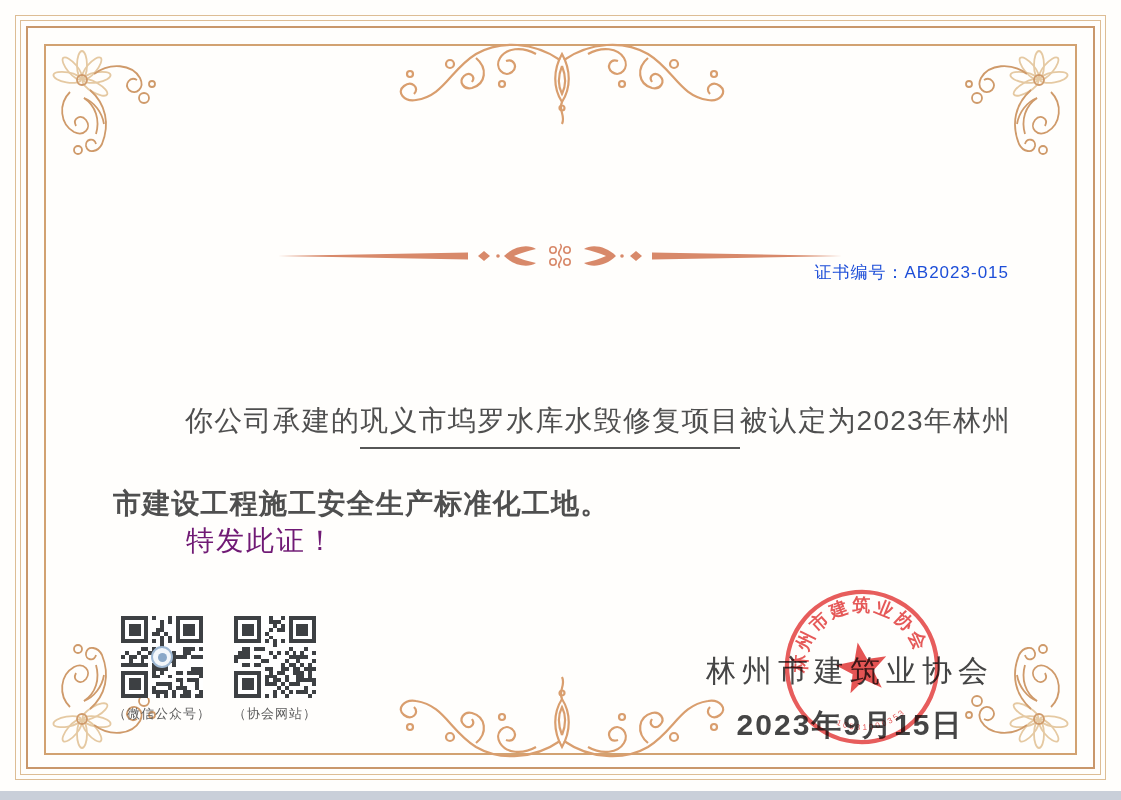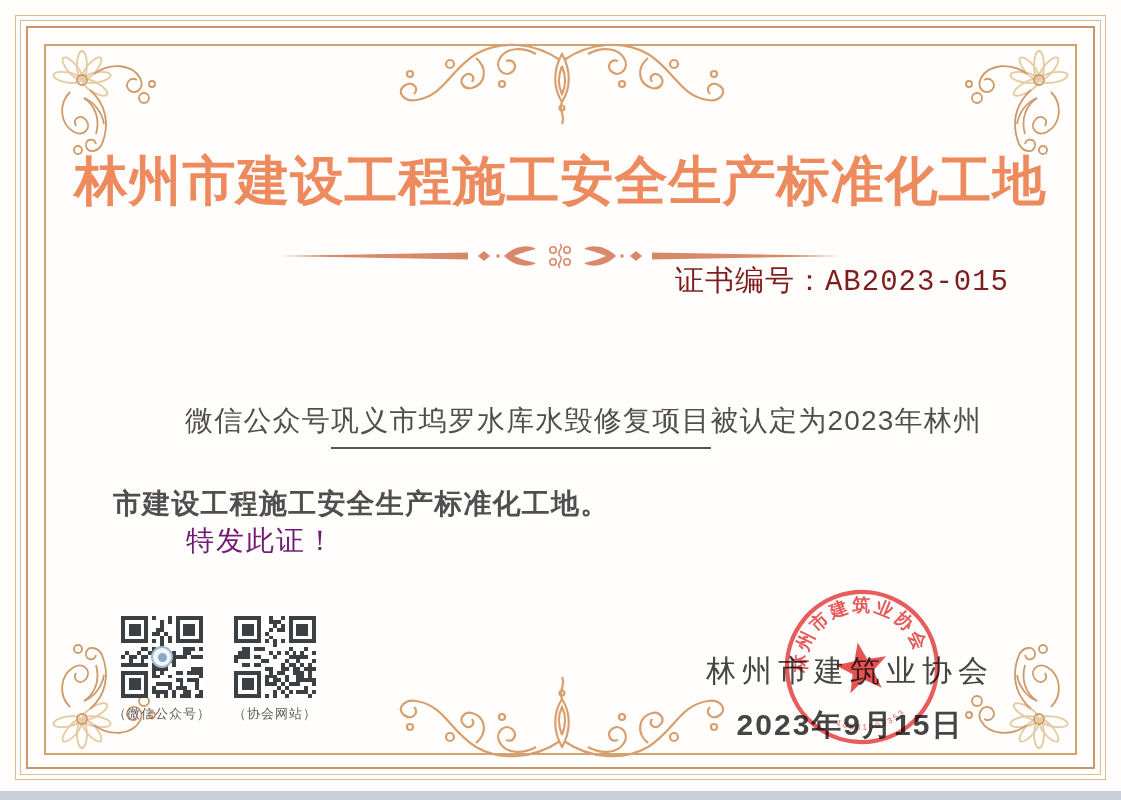--- a/index.html
+++ b/index.html
@@ -13,21 +13,21 @@
   .f2{position:absolute;left:20px;right:20px;top:20px;bottom:25px;border:1px solid #ddbd95;}
   .f3{position:absolute;left:26px;right:26px;top:26px;bottom:31px;border:2px solid #c9976b;}
   .f4{position:absolute;left:44px;right:44px;top:44px;bottom:45px;border:2px solid #d2a271;}
   .photo-edge{position:absolute;left:0;right:0;bottom:0;height:9px;background:#c9cfd9;}
   .deco{position:absolute;left:0;top:0;pointer-events:none;}
   
   .title{
     position:absolute;left:0;right:0;top:146px;text-align:center;
     font-size:53px;font-weight:900;color:#ed8a5e;letter-spacing:1px;white-space:nowrap;
   }
-  .certno{position:absolute;right:112px;top:261px;font-size:29px;color:#7f1d1d;letter-spacing:1px;font-family:Liberation Mono, monospace;}
+  .certno{position:absolute;right:112px;top:261px;font-size:17px;color:#1d4ed8;letter-spacing:1px;}
   .recipient{position:absolute;left:113px;top:330px;font-size:28px;color:#4f4f4f;letter-spacing:2px;}
   .bodyline{position:absolute;left:113px;top:0;font-size:28px;color:#4f4f4f;letter-spacing:1.2px;white-space:nowrap;}
   .l1{top:402px;padding-left:72px;}
   .l2{top:485px;font-weight:bold;}
   .closing{position:absolute;left:186px;top:522px;font-size:28px;color:#701a75;letter-spacing:2px;}
   .uline{border-bottom:2px solid #565656;padding-bottom:11px;}
   
   .qr{position:absolute;width:82px;height:82px;background:#fff;}
   .qr-grid{display:grid;width:82px;height:82px;grid-template-columns:repeat(21,1fr);grid-template-rows:repeat(21,1fr);}
   .qr-grid i{display:block;}
@@ -131,24 +131,23 @@
       <g fill="none" stroke="#d8896a" stroke-width="1.6">
         <circle cx="-7" cy="-6" r="3.2"></circle>
           <circle cx="7" cy="-6" r="3.2"></circle>
         <circle cx="-7" cy="6" r="3.2"></circle>
           <circle cx="7" cy="6" r="3.2"></circle>
         <path d="M0,-12 C5,-8 -5,-4 0,0 C5,4 -5,8 0,12"></path>
       </g>
     </g>
   </svg>
 
-  <div class="title">林州市建设工程施工安全生产标准化工地</div>
   <div class="certno">证书编号：AB2023-015</div>
 
-  <div class="bodyline l1"><span>微信公众号</span><span class="uline">巩义市坞罗水库水毁修复项目</span><span>被认定为2023年林州</span></div>
+  <div class="bodyline l1"><span>你公司承建的</span><span class="uline">巩义市坞罗水库水毁修复项目</span><span>被认定为2023年林州</span></div>
   <div class="bodyline l2">市建设工程施工安全生产标准化工地。</div>
   <div class="closing">特发此证！</div>
 
   <div class="qr qr1">
     <div class="qr-grid">
         <i class="d"></i>
         <i class="d"></i>
         <i class="d"></i>
         <i class="d"></i>
         <i class="d"></i>

